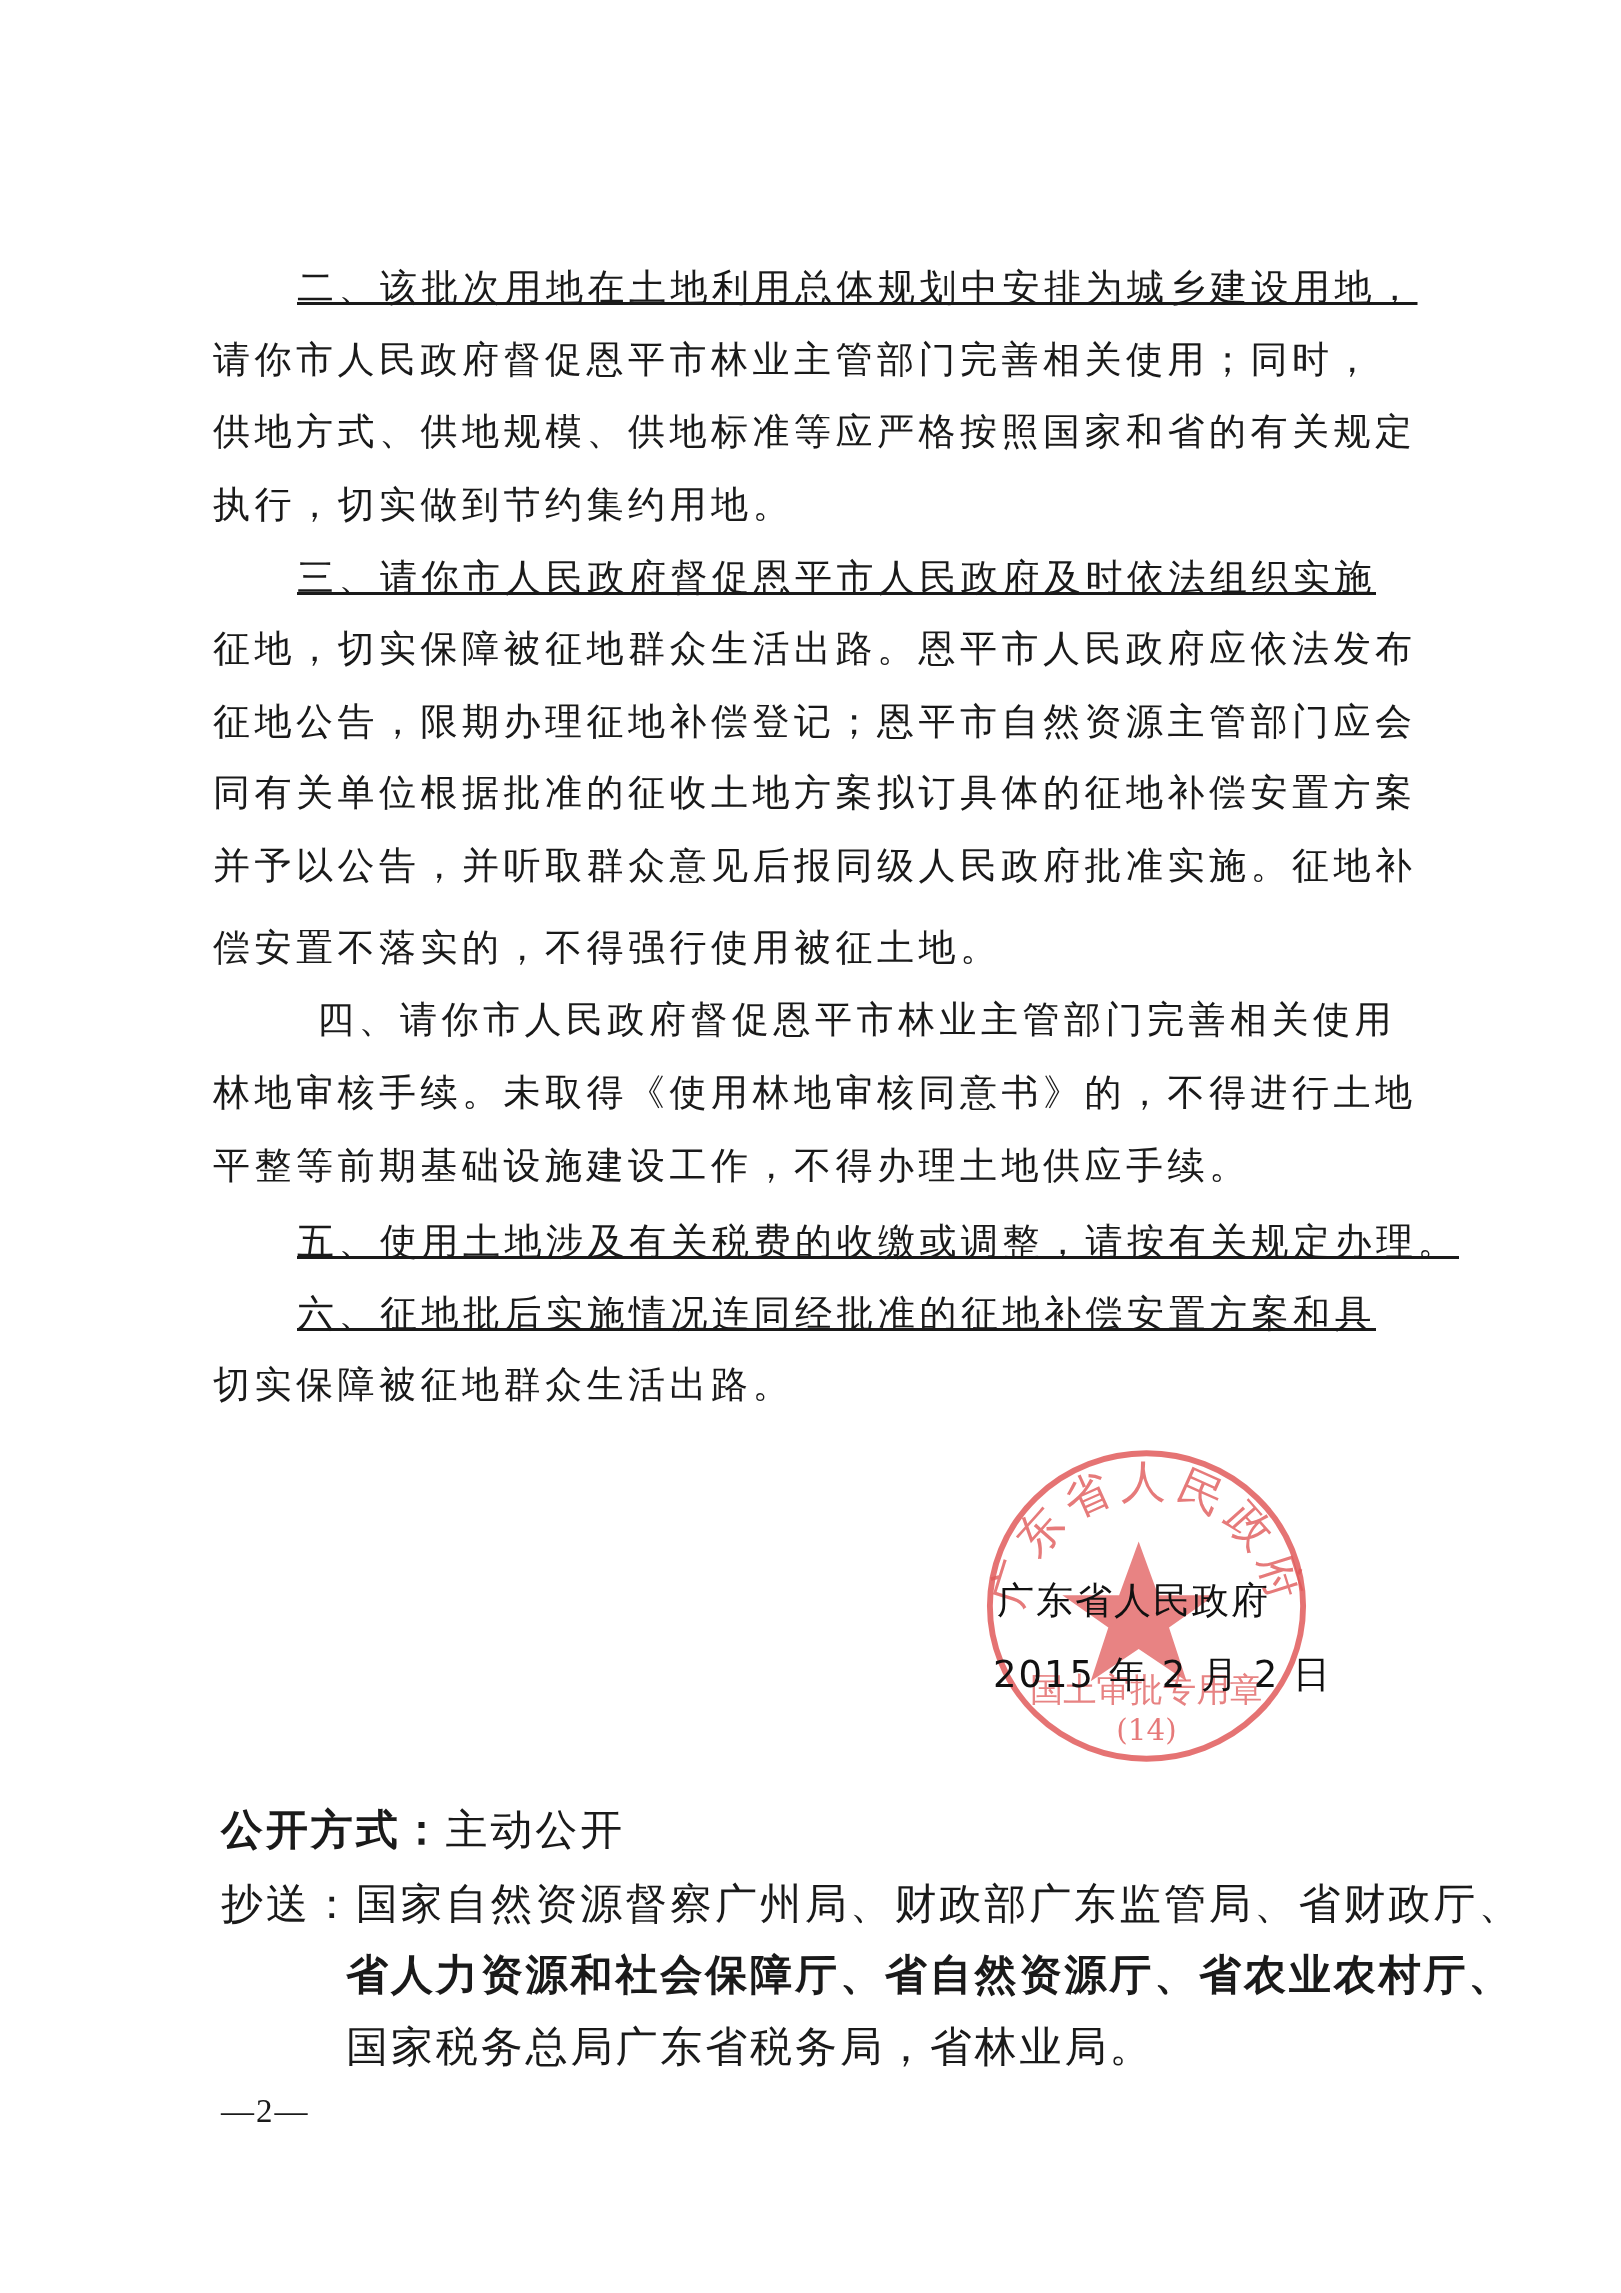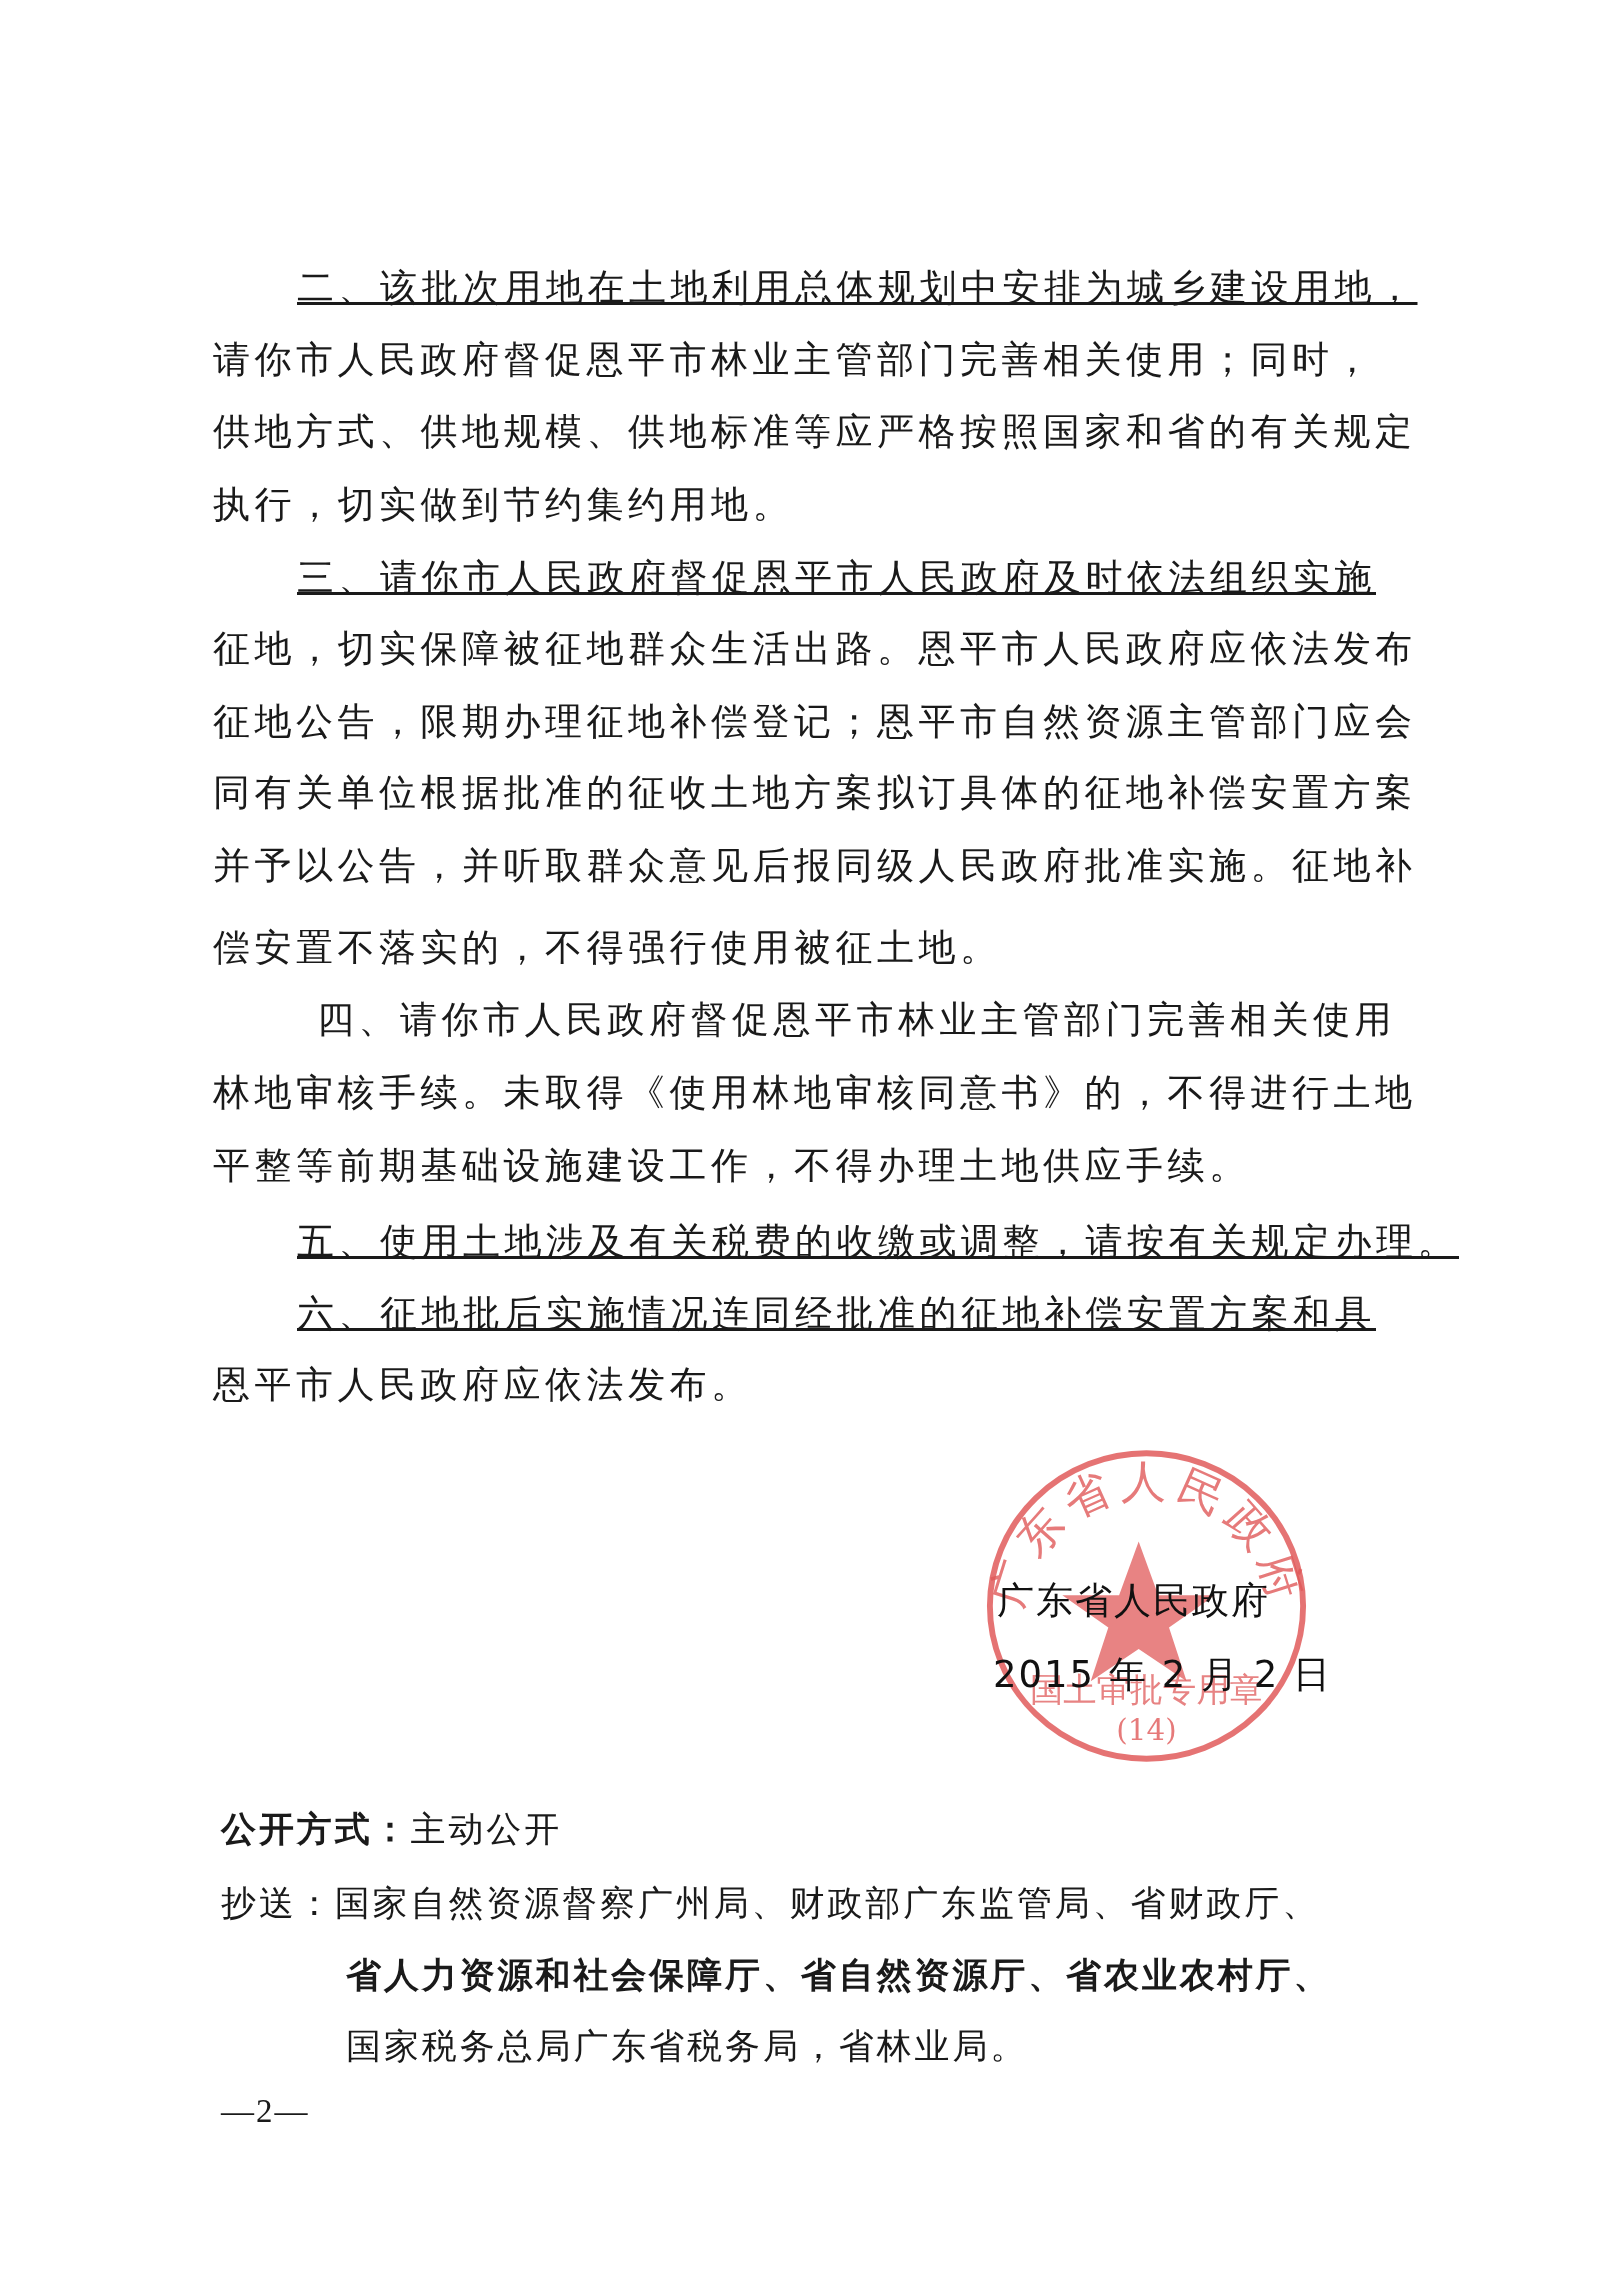--- a/index.html
+++ b/index.html
@@ -18,21 +18,21 @@
   .seal {
     position: absolute; left: 985px; top: 1448px; width: 323px; height: 316px;
     pointer-events: none;
   }
   .sig {
     position: absolute; font-size: 37px; line-height: 49px; white-space: nowrap;
     font-family: "DejaVu Sans", "Liberation Sans", sans-serif;
     letter-spacing: 2px; color: #111;
   }
   .footer-line {
-    position: absolute; font-size: 35px; line-height: 45px; white-space: nowrap;
+    position: absolute; font-size: 42px; line-height: 45px; white-space: nowrap;
     letter-spacing: 2.9px;
   }
   .bold-label { font-weight: bold; font-family: "DejaVu Sans", "Liberation Sans", sans-serif; }
   .pageno {
     position: absolute; left: 221px; top: 2090px; font-size: 33px; line-height: 43px;
     font-family: "Liberation Serif", serif; letter-spacing: 2px;
   }
 </style>
 </head>
 <body>
@@ -50,21 +50,21 @@
   <div class="line" style="top:841px">并予以公告，并听取群众意见后报同级人民政府批准实施。征地补</div>
   <div class="line" style="top:923px">偿安置不落实的，不得强行使用被征土地。</div>
 
   <div class="line indent2" style="top:995px">四、请你市人民政府督促恩平市林业主管部门完善相关使用</div>
   <div class="line" style="top:1068px">林地审核手续。未取得《使用林地审核同意书》的，不得进行土地</div>
   <div class="line" style="top:1141px">平整等前期基础设施建设工作，不得办理土地供应手续。</div>
 
   <div class="line indent" style="top:1217px">五、使用土地涉及有关税费的收缴或调整，请按有关规定办理。</div>
 
   <div class="line indent" style="top:1289px">六、征地批后实施情况连同经批准的征地补偿安置方案和具</div>
-  <div class="line" style="top:1360px">恩平市人民政府应依法发布。</div>
+  <div class="line" style="top:1360px">切实保障被征地群众生活出路。</div>
 </div>
 
 <svg class="seal" viewBox="0 0 330 322" xmlns="http://www.w3.org/2000/svg">
   <defs>
     <path id="arcPath" d="M 40 200 A 128 128 0 1 1 292 200" fill="none"></path>
   </defs>
   <ellipse cx="165" cy="161" rx="160" ry="156" fill="none" stroke="#e05a5a" stroke-width="6" opacity="0.85"></ellipse>
   <polygon points="157,95 177,150 235,150 188,183 206,238 157,205 108,238 126,183 79,150 137,150" fill="#e05a5a" opacity="0.75"></polygon>
   <text font-size="46" fill="#e05a5a" opacity="0.8" font-family="DejaVu Serif, serif" letter-spacing="8">
     <textPath href="#arcPath" startOffset="50%" text-anchor="middle">广东省人民政府</textPath>

